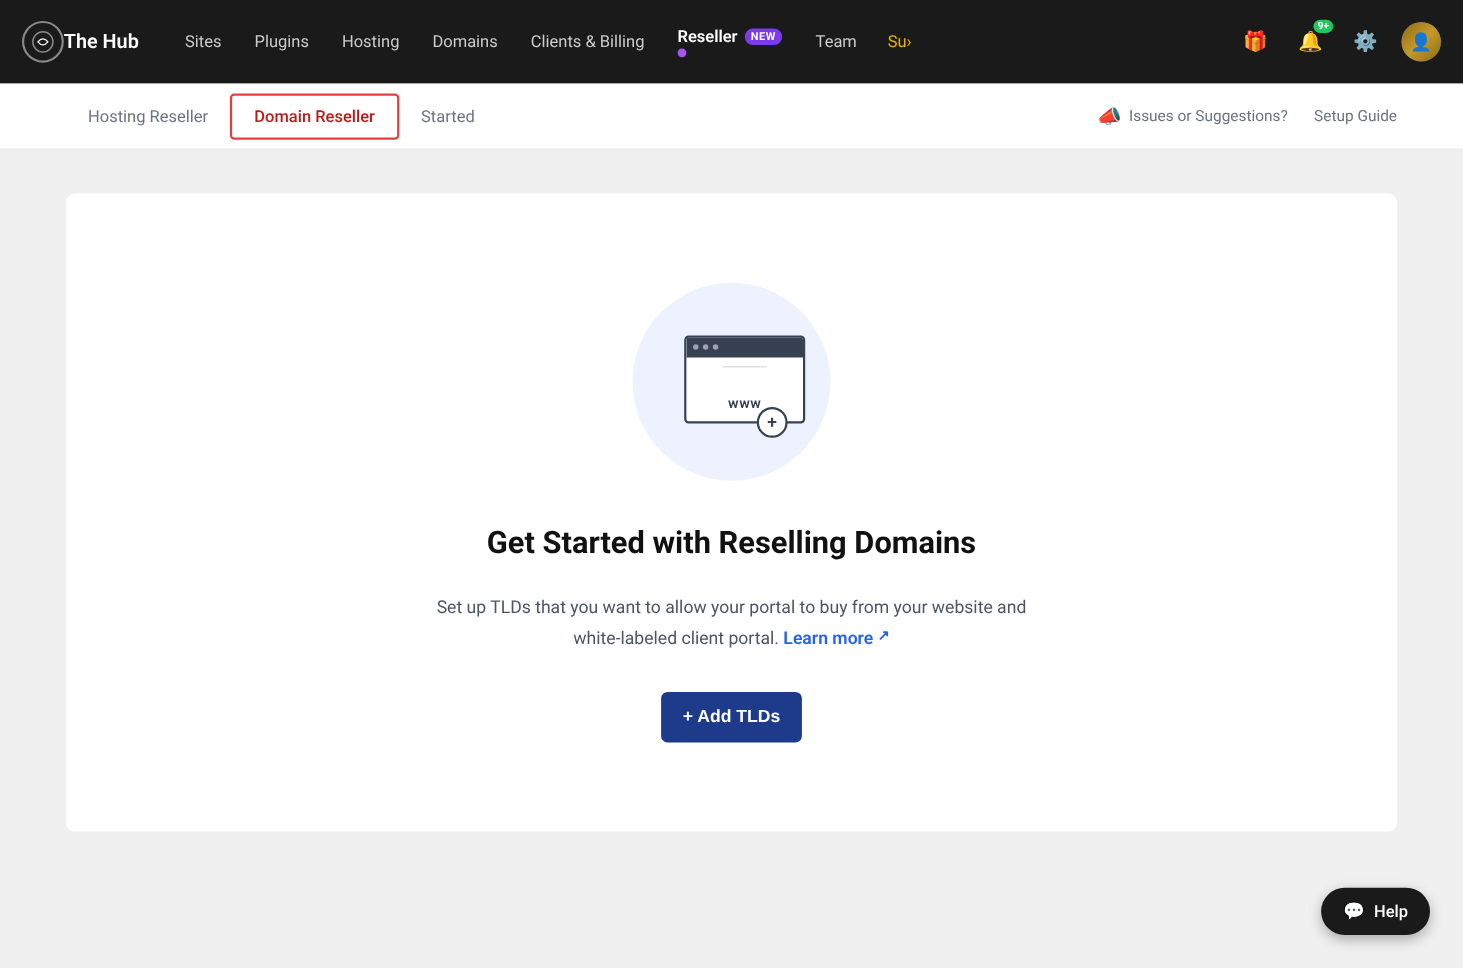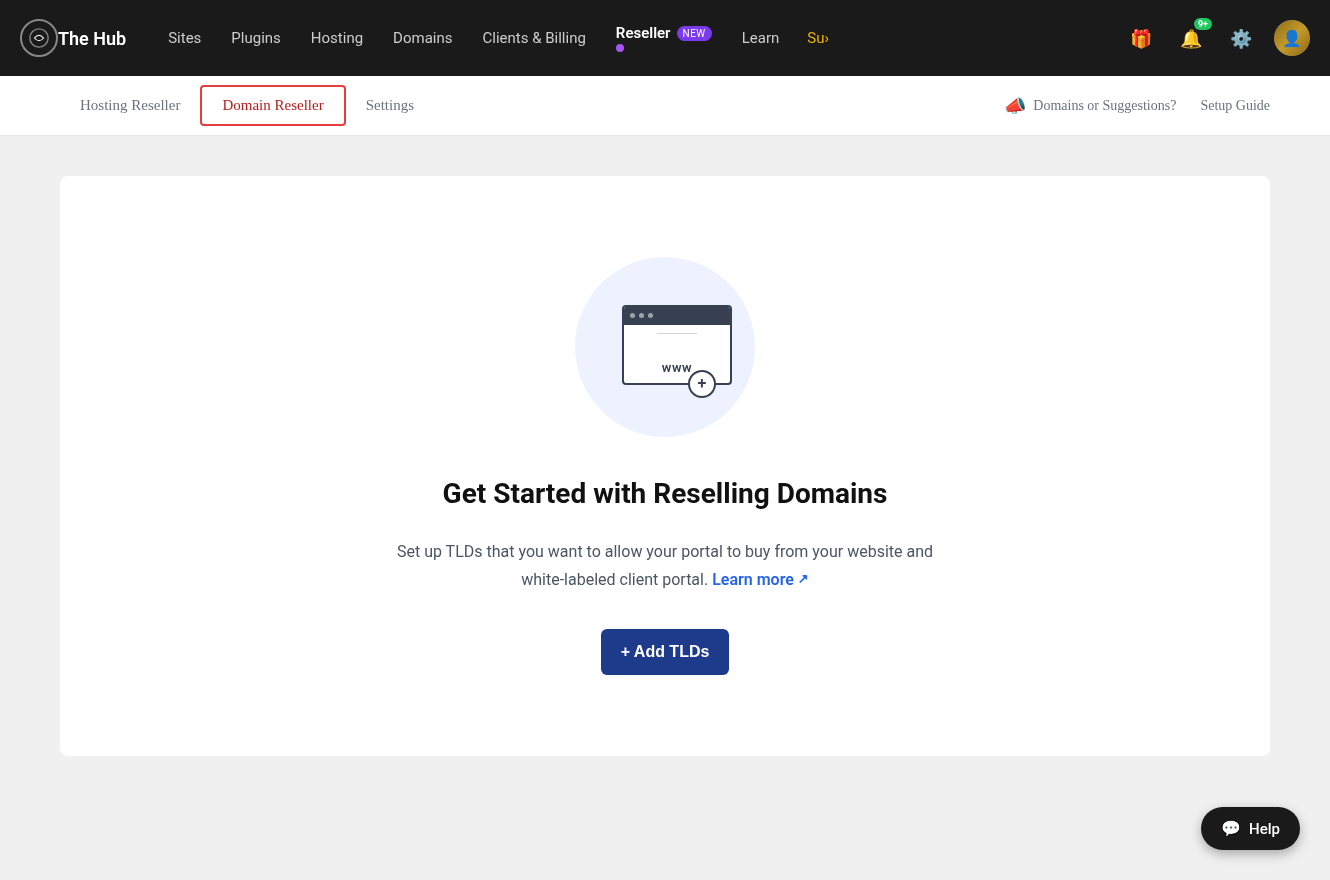--- a/index.html
+++ b/index.html
@@ -54,21 +54,21 @@
     .nav-item-reseller {
       display: flex;
       align-items: center;
       gap: 6px;
       justify-content: center;
     }
     .badge-new {
       background: #7c3aed;
       color: #fff;
       font-size: 10px;
-      font-weight: 400;
+      font-weight: 700;
       padding: 2px 6px;
       border-radius: 10px;
       letter-spacing: 0.5px;
     }
     .nav-dot {
       width: 8px;
       height: 8px;
       background: #a855f7;
       border-radius: 50%;
       margin-top: 2px;
@@ -133,21 +133,20 @@
 
     
     .sub-nav {
       background: #fff;
       border-bottom: 1px solid #e5e7eb;
       height: 60px;
       display: flex;
       align-items: center;
       padding: 0 60px;
       gap: 0;
-      font-family: Liberation Serif, serif;
     }
     .sub-nav-left {
       display: flex;
       align-items: center;
       gap: 0;
       flex: 1;
     }
     .sub-nav-item {
       color: #6b7280;
       font-size: 15px;
@@ -338,21 +337,21 @@
     <div class="nav-item">Hosting</div>
     <div class="nav-item">Domains</div>
     <div class="nav-item">Clients &amp; Billing</div>
     <div class="nav-item active">
       <div class="nav-item-reseller">
         <span>Reseller</span>
         <span class="badge-new">NEW</span>
       </div>
       <div class="nav-dot"></div>
     </div>
-    <div class="nav-item">Learn</div>
+    <div class="nav-item">Team</div>
     <div class="nav-more">Su›</div>
   </div>
 
   <div class="navbar-actions">
     <div class="action-icon">
       🎁
     </div>
     <div class="action-icon">
       🔔
       <span class="notif-badge">9+</span>
@@ -363,26 +362,26 @@
     <div class="avatar">
       <div class="avatar-img">👤</div>
     </div>
   </div>
 </nav>
 
 <div class="sub-nav">
   <div class="sub-nav-left">
     <div class="sub-nav-item">Hosting Reseller</div>
     <div class="sub-nav-item active">Domain Reseller</div>
-    <div class="sub-nav-item">Settings</div>
+    <div class="sub-nav-item">Started</div>
   </div>
   <div class="sub-nav-right">
     <div class="sub-nav-link">
       <span class="megaphone-icon">📣</span>
-      <span>Domains or Suggestions?</span>
+      <span>Issues or Suggestions?</span>
     </div>
     <div class="sub-nav-link">
       <span>Setup Guide</span>
     </div>
   </div>
 </div>
 
 <div class="main-content">
   <div class="content-card">
 

